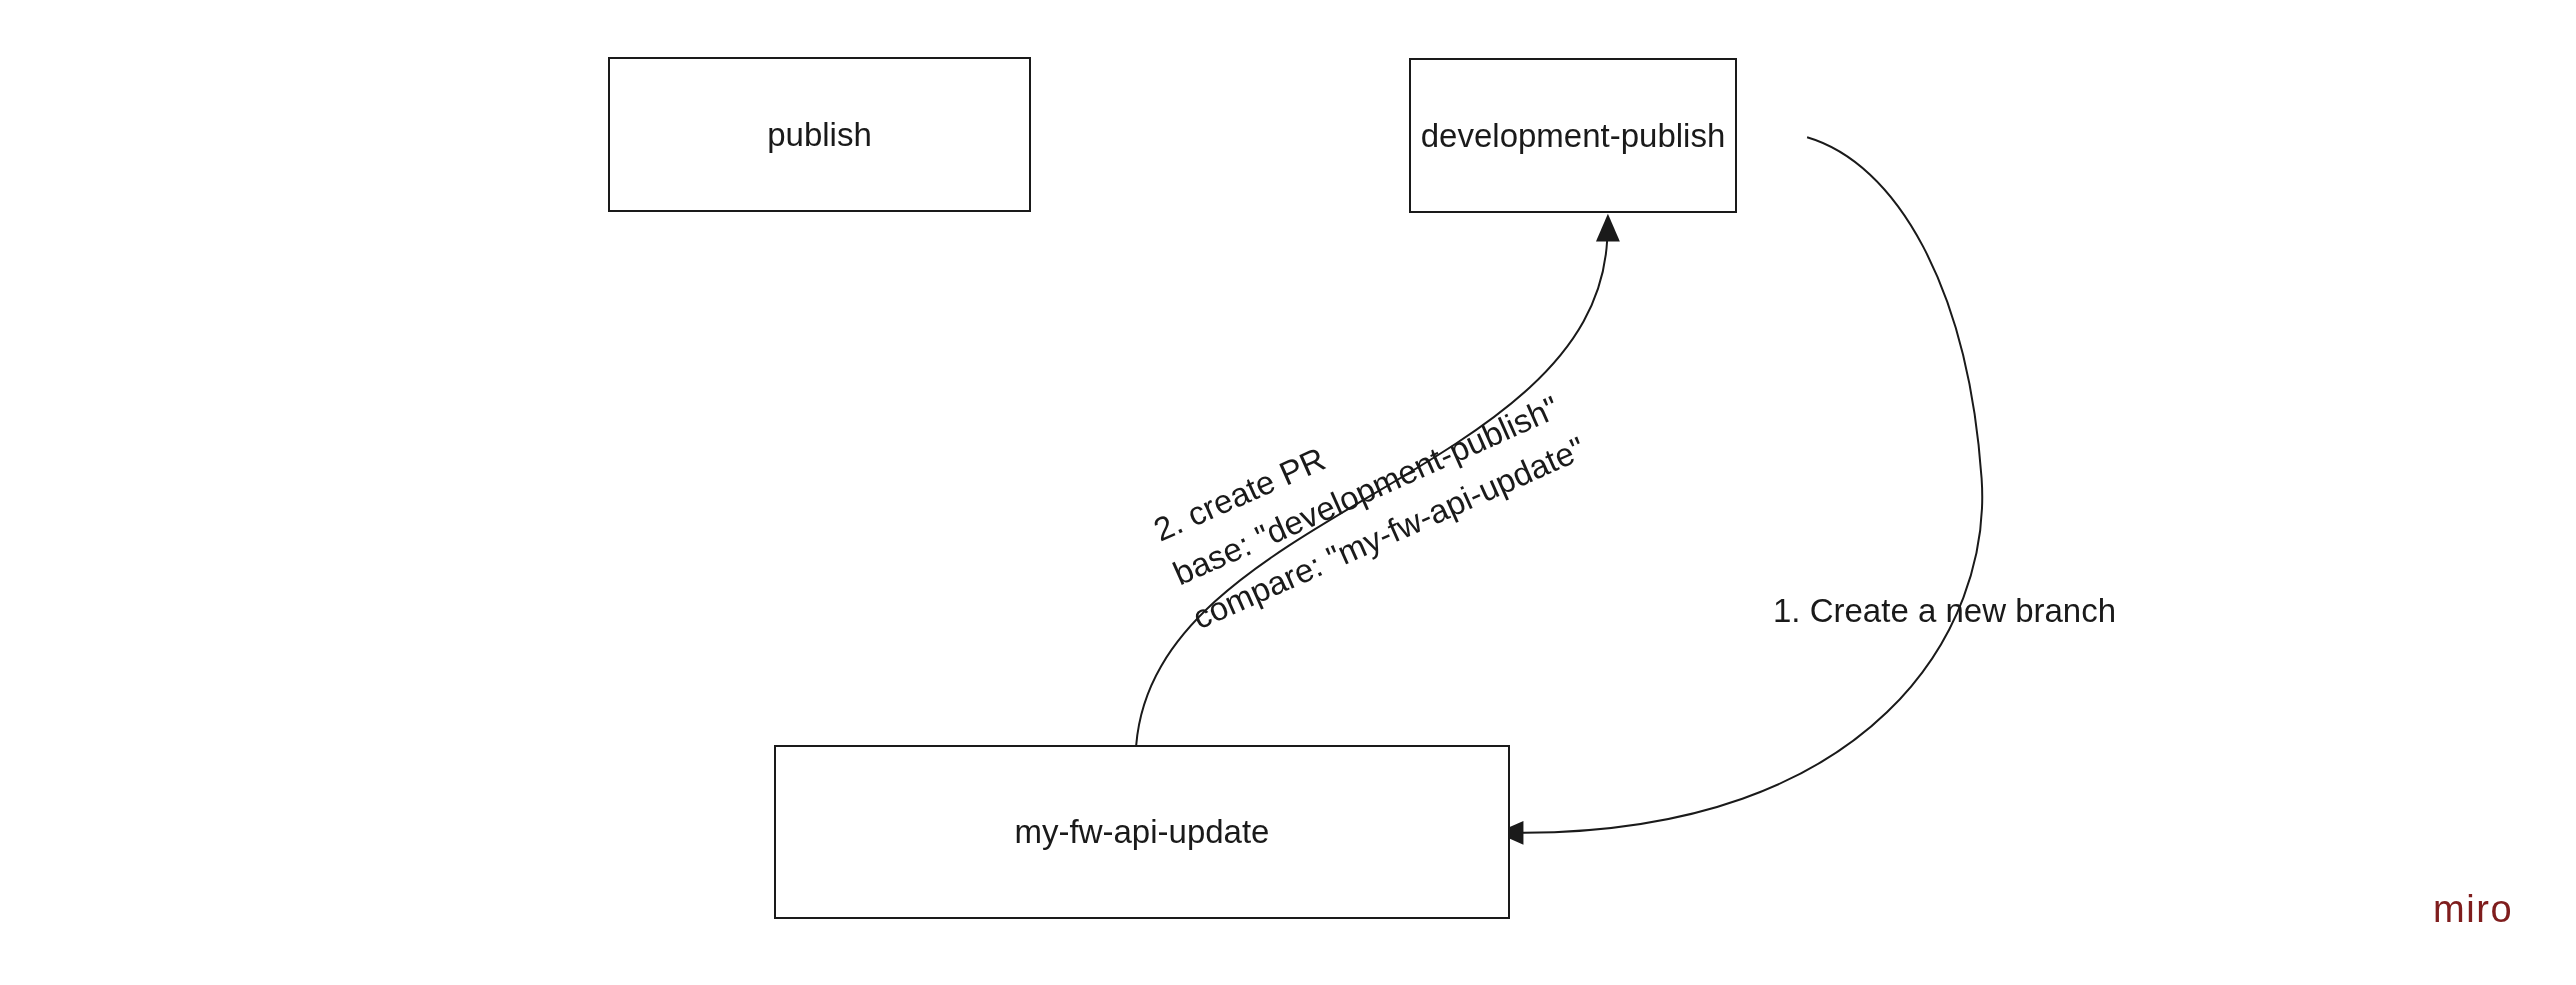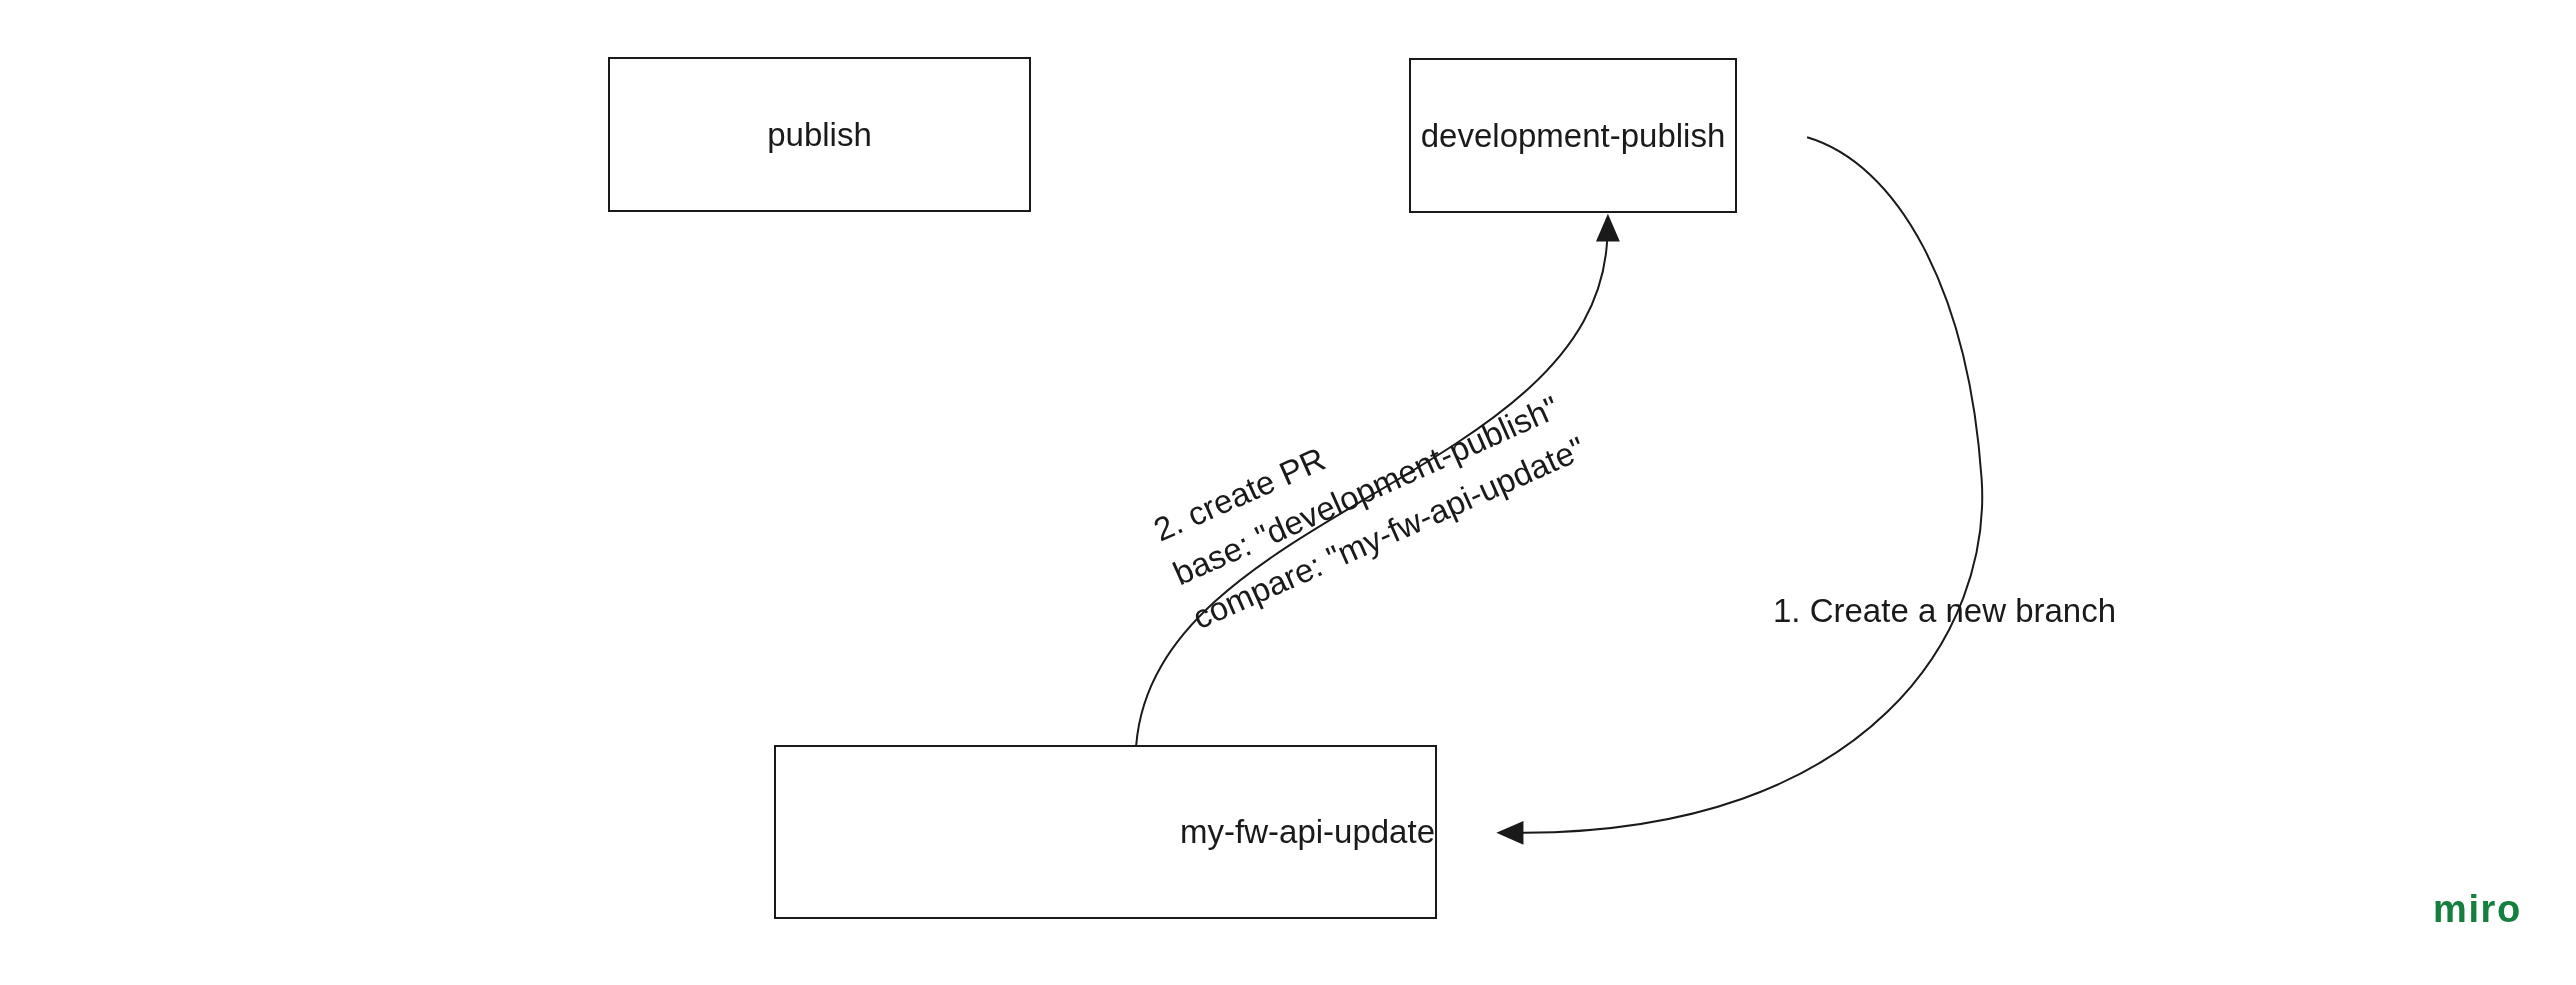--- a/index.html
+++ b/index.html
@@ -32,21 +32,21 @@
     flex-direction: column;
     align-items: center;
     justify-content: center;
     text-align: center;
     font-size: 33px;
     line-height: 1.45;
     color: #1a1a1a;
   }
   #node-publish        { left: 608px;  top: 57px;  width: 423px; height: 155px; }
   #node-dev-publish    { left: 1409px; top: 58px;  width: 328px; height: 155px; }
-  #node-my-fw-api      { left: 774px;  top: 745px; width: 663px; height: 174px; align-items: flex-end; }
+  #node-my-fw-api      { left: 774px;  top: 745px; width: 736px; height: 174px; }
 
   .edge-label {
     position: absolute;
     font-size: 33px;
     line-height: 1.45;
     color: #1a1a1a;
     white-space: nowrap;
   }
   #label-create-branch {
     left: 1773px;
@@ -57,23 +57,23 @@
     left: 1146px;
     top: 510px;
     transform: rotate(-24deg);
     transform-origin: 0 0;
   }
   #watermark {
     position: absolute;
     left: 2433px;
     top: 888px;
     font-size: 38px;
-    font-weight: 700;
+    font-weight: 400;
     letter-spacing: 1.6px;
-    color: #15803d;
+    color: #7f1d1d;
   }
 </style>
 </head>
 <body>
 
 <div id="canvas">
 
   <svg id="edges-svg" viewBox="0 0 3233 1237" xmlns="http://www.w3.org/2000/svg">
 
     <g>

